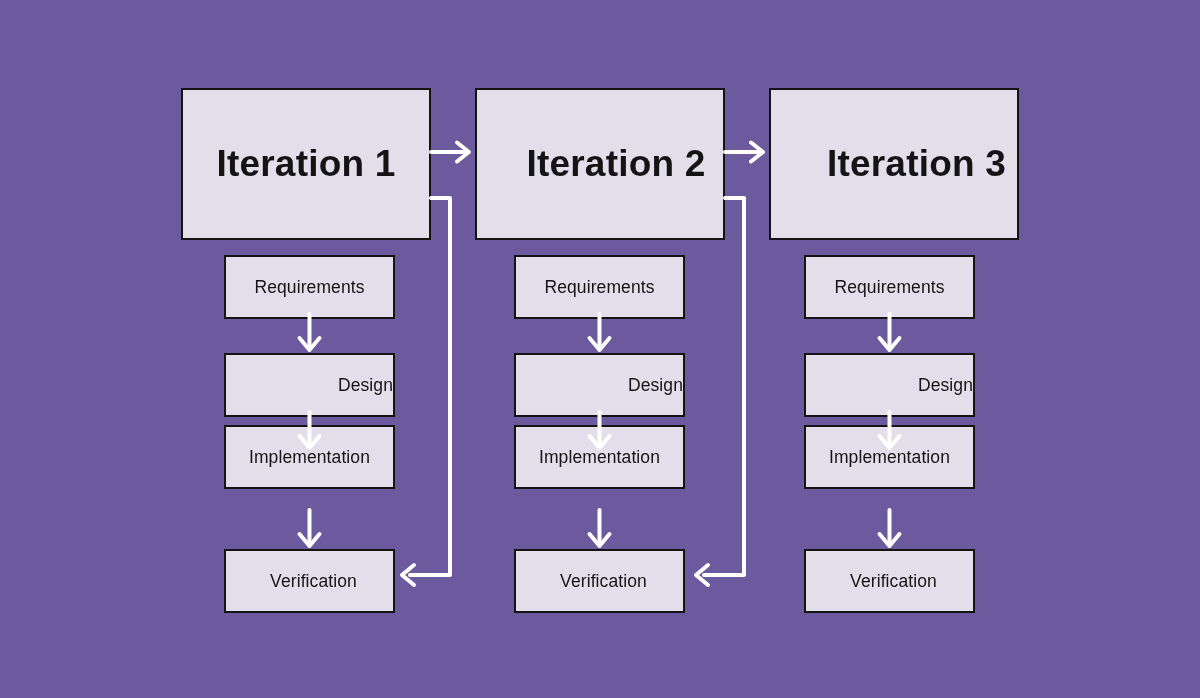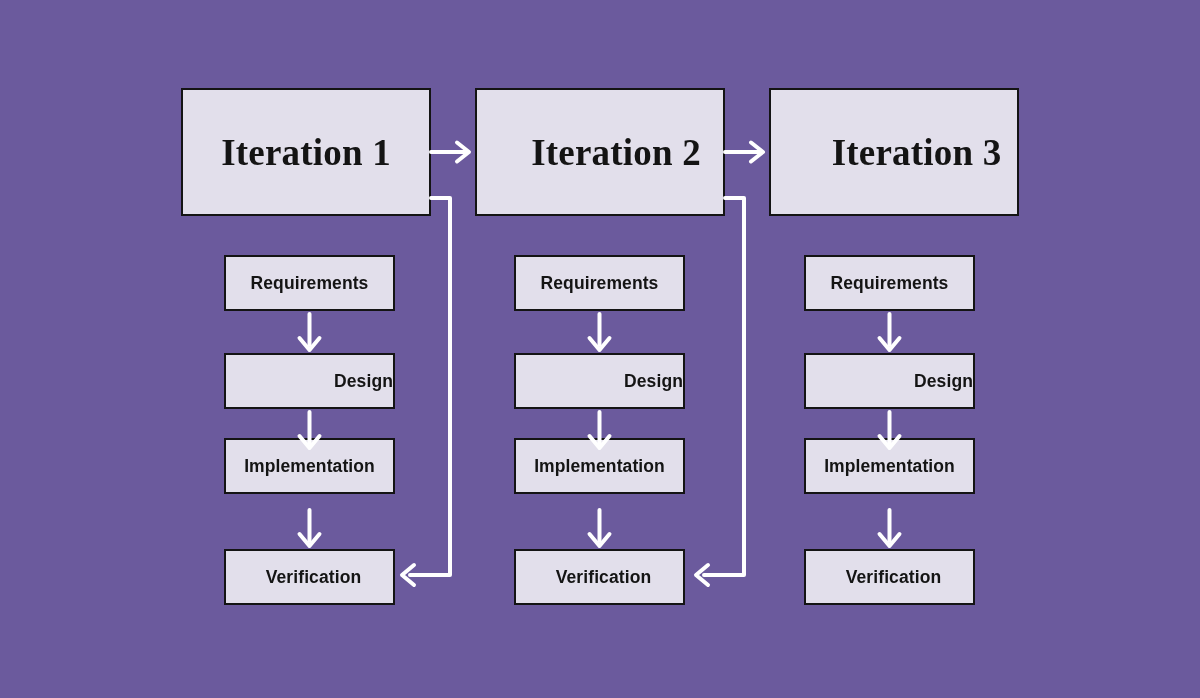--- a/index.html
+++ b/index.html
@@ -25,42 +25,41 @@
     position: absolute;
     background: var(--box-fill, #e2dfeb);
     border: 2px solid var(--box-border, #141414);
     color: var(--text, #141414);
     display: flex;
     align-items: center;
     justify-content: center;
     text-align: center;
   }
   .iter-box {
-    width: 250px; height: 128px;
+    width: 250px; height: 152px;
     top: 88px;
     font-size: 37px;
     font-weight: 700;
     letter-spacing: 0.2px;
-    font-family: Liberation Serif, serif;
   }
   .iter-1 { left: 181px; }
   .iter-2 { left: 475px; padding-left: 32px; }
   .iter-3 { left: 769px; padding-left: 45px; }
   .step-box {
-    width: 171px; height: 56px;
+    width: 171px; height: 64px;
     font-size: 17.5px;
-    font-weight: 700;
+    font-weight: 400;
     letter-spacing: 0.1px;
   }
   .col-1 { left: 224px; }
   .col-2 { left: 514px; }
   .col-3 { left: 804px; }
   .row-1 { top: 255px; }
   .row-2 { top: 353px; justify-content: flex-end; }
-  .row-3 { top: 438px; }
+  .row-3 { top: 425px; }
   .row-4 { top: 549px; padding-left: 8px; }
   .arrows {
     position: absolute;
     inset: 0;
     width: 1200px; height: 698px;
     pointer-events: none;
   }
   .arrows path, .arrows polyline, .arrows line {
     fill: none;
     stroke: var(--arrow, #ffffff);

